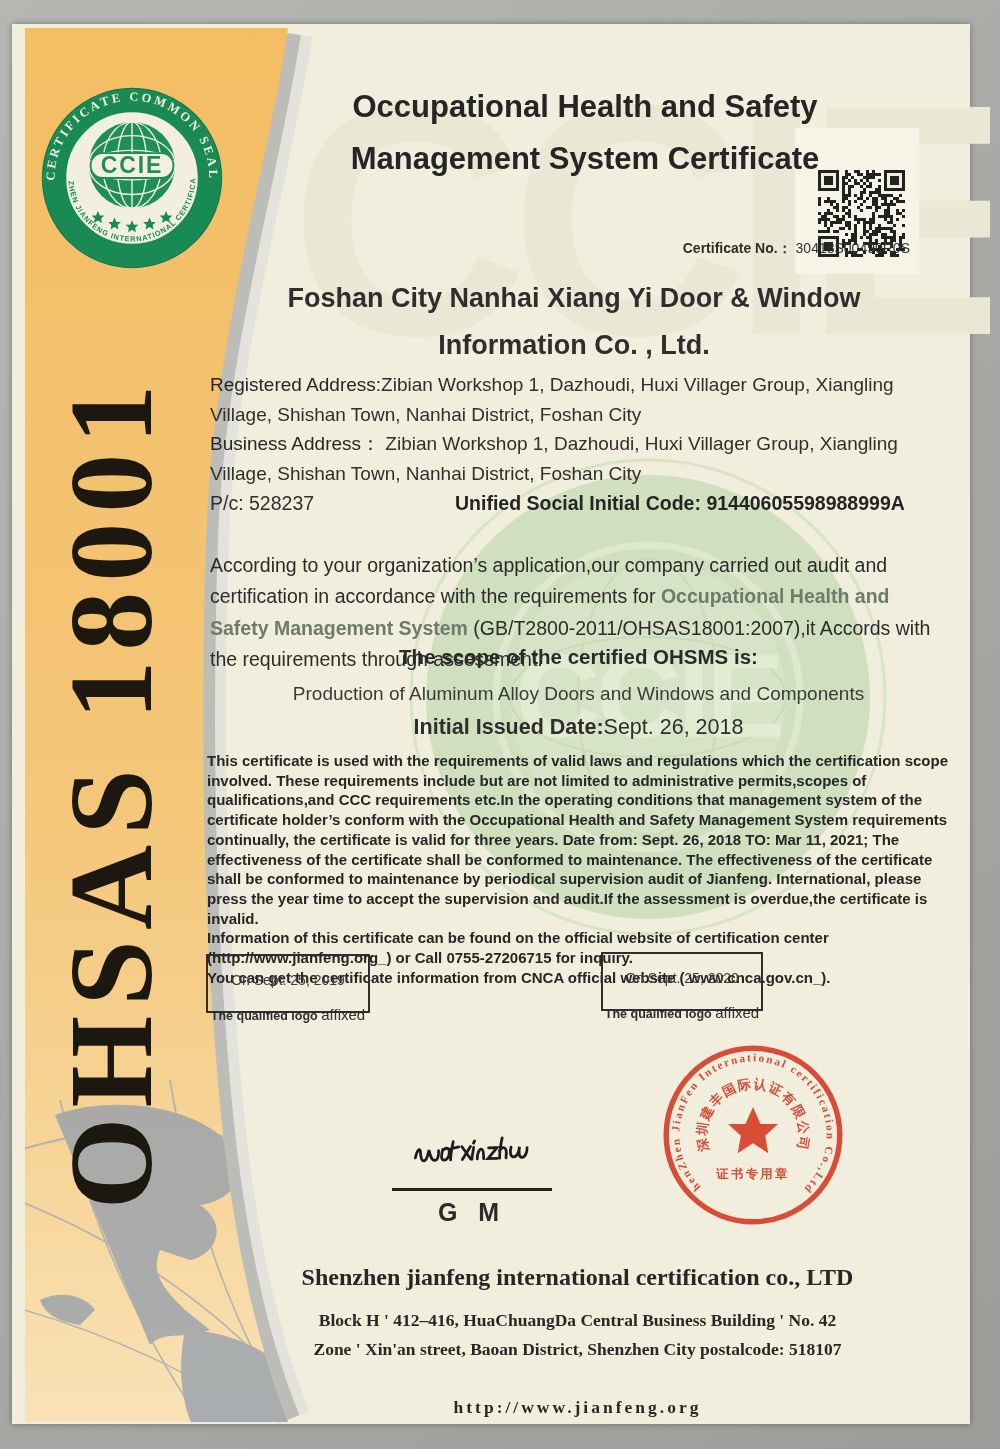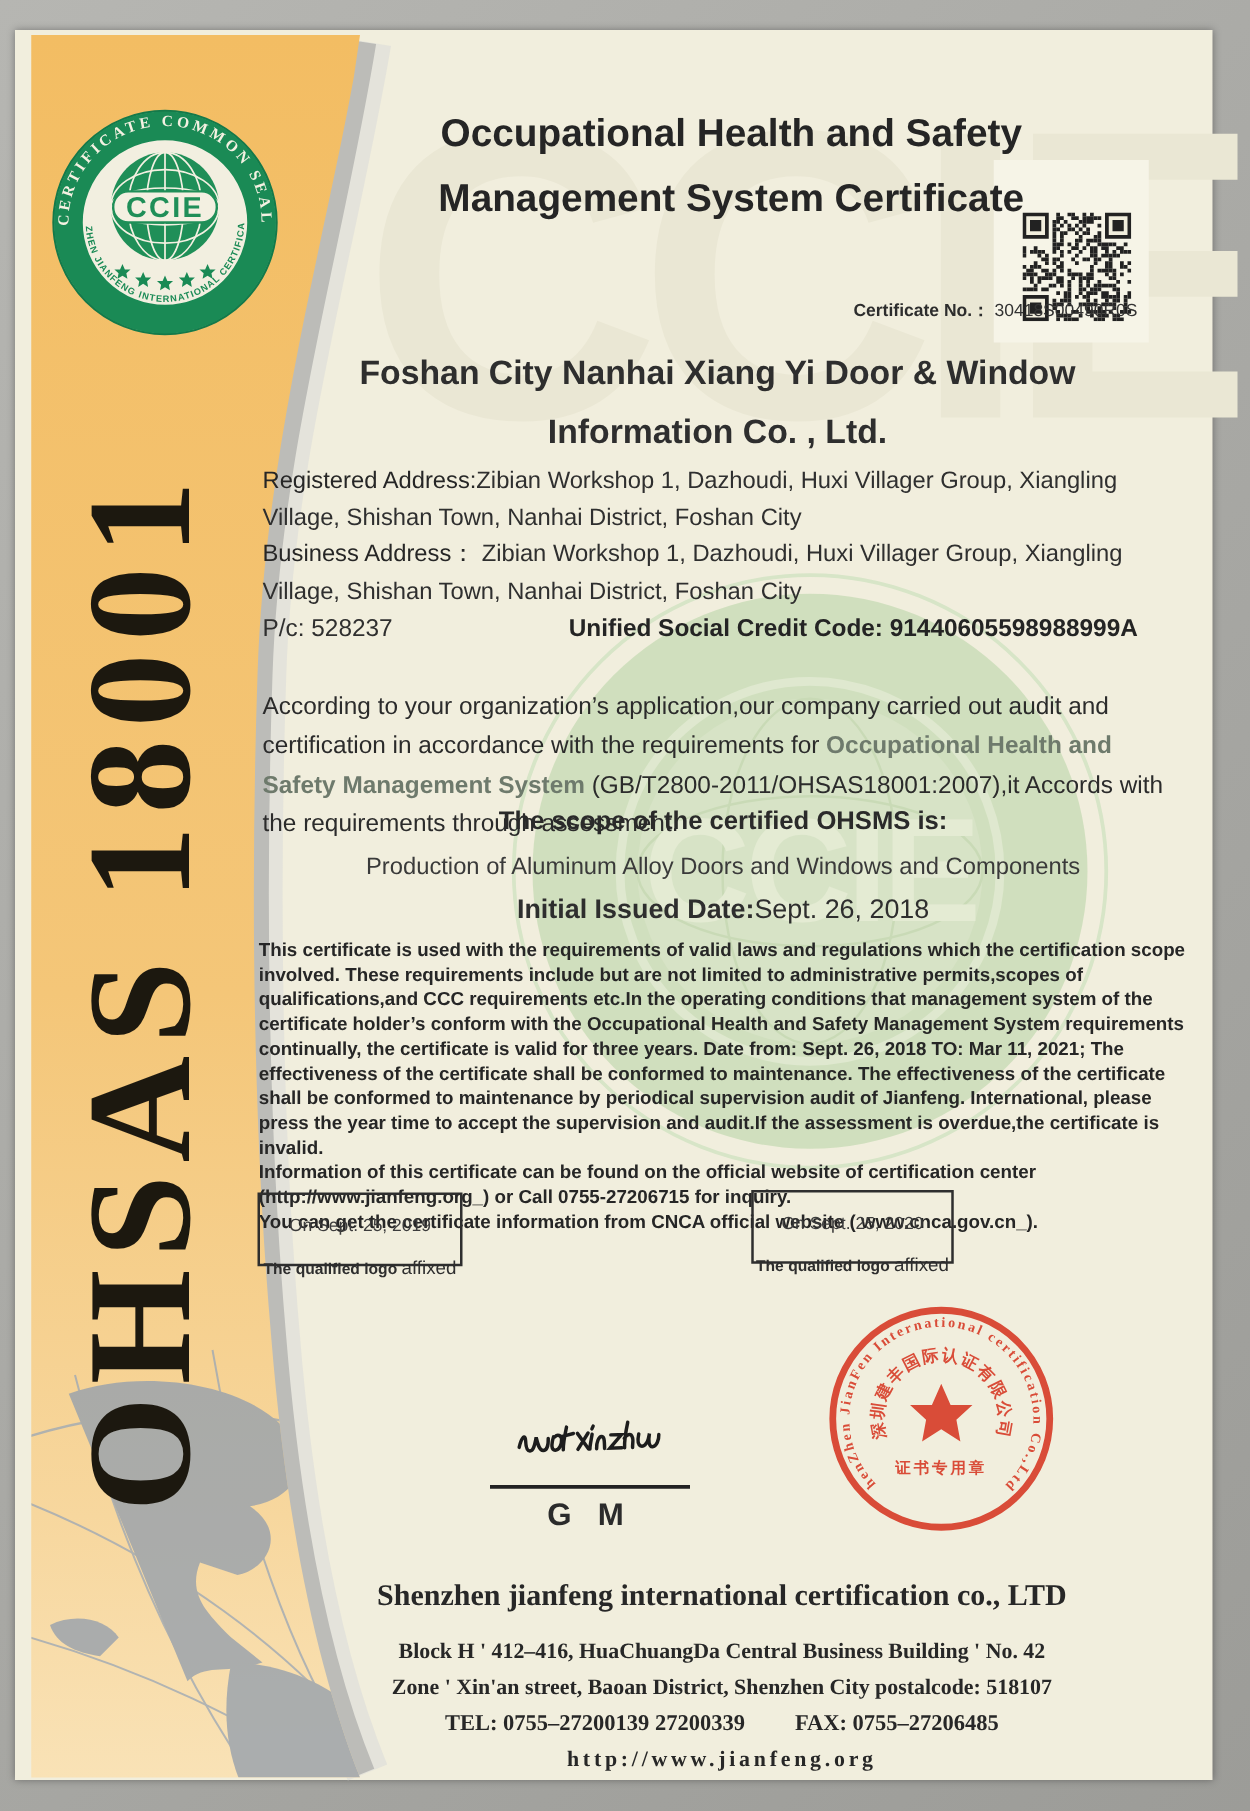--- a/index.html
+++ b/index.html
@@ -471,21 +471,21 @@
   <div class="company z5" style="top:283px">Foshan City Nanhai Xiang Yi Door &amp; Window</div>
   <div class="company z5" style="top:330px">Information Co. , Ltd.</div>
 
   <div class="addr z5">
     <p style="margin:0"><b>Registered Address:</b><span>Zibian Workshop 1, Dazhoudi, Huxi Villager Group, Xiangling Village, Shishan Town, Nanhai District, Foshan City</span></p>
     <p style="margin:0"><b>Business Address：</b> <span>Zibian Workshop 1, Dazhoudi, Huxi Villager Group, Xiangling Village, Shishan Town, Nanhai District, Foshan City</span></p>
   </div>
 
   <div class="pcline z5">
     <span><span>P/c:</span> <span>528237</span></span>
-    <span class="credit"><span>Unified Social Credit Code:</span> <span>91440605598988999A</span></span>
+    <span class="credit"><span>Unified Social Initial Code:</span> <span>91440605598988999A</span></span>
   </div>
 
   <p class="statement z5"><span>According to your organization’s application,our company carried out audit and certification in accordance with the requirements for </span><span class="hl">Occupational Health and Safety Management System</span><span> (GB/T2800-2011/OHSAS18001:2007),it Accords with the requirements through assessment.</span></p>
 
   <div class="scope-h z5">The scope of the certified OHSMS is:</div>
   <div class="scope-t z5">Production of Aluminum Alloy Doors and Windows and Components</div>
   <div class="issued z5">
     <span class="lab">Initial Issued Date:</span><span>Sept. 26, 2018</span>
   </div>
 
@@ -523,18 +523,15 @@
     <text font-size="17" font-weight="bold" fill="#d8402c" letter-spacing="2" font-family="DejaVu Sans,sans-serif">
       <textPath href="#stampCn" startOffset="50%" text-anchor="middle">深圳建丰国际认证有限公司</textPath>
     </text>
     <path transform="translate(120,116) scale(4.6)" d="M0,-7 L2.1,-2.2 L7,-2.2 L3.4,1.1 L4.3,6 L0,3.2 L-4.3,6 L-3.4,1.1 L-7,-2.2 L-2.1,-2.2 Z" fill="#d8402c"></path>
     <text x="120" y="176" text-anchor="middle" font-size="16" font-weight="bold" fill="#d8402c" letter-spacing="3" font-family="DejaVu Sans,sans-serif">证书专用章</text>
   </svg>
 
   <div class="foot f-org z5">Shenzhen jianfeng international certification co., LTD</div>
   <div class="foot f-a1 z5">Block H ' 412–416, HuaChuangDa Central Business Building ' No. 42</div>
   <div class="foot f-a2 z5">Zone ' Xin'an street, Baoan District, Shenzhen City postalcode: 518107</div>
-  <div class="foot f-tel z5">
-    <span>TEL: 0755–27200139 27200339</span><span class="gap"></span><span>FAX: 0755–27206485</span>
-  </div>
   <div class="foot f-web z5">http://www.jianfeng.org</div>
 
 </div>
 
 </body></html>

